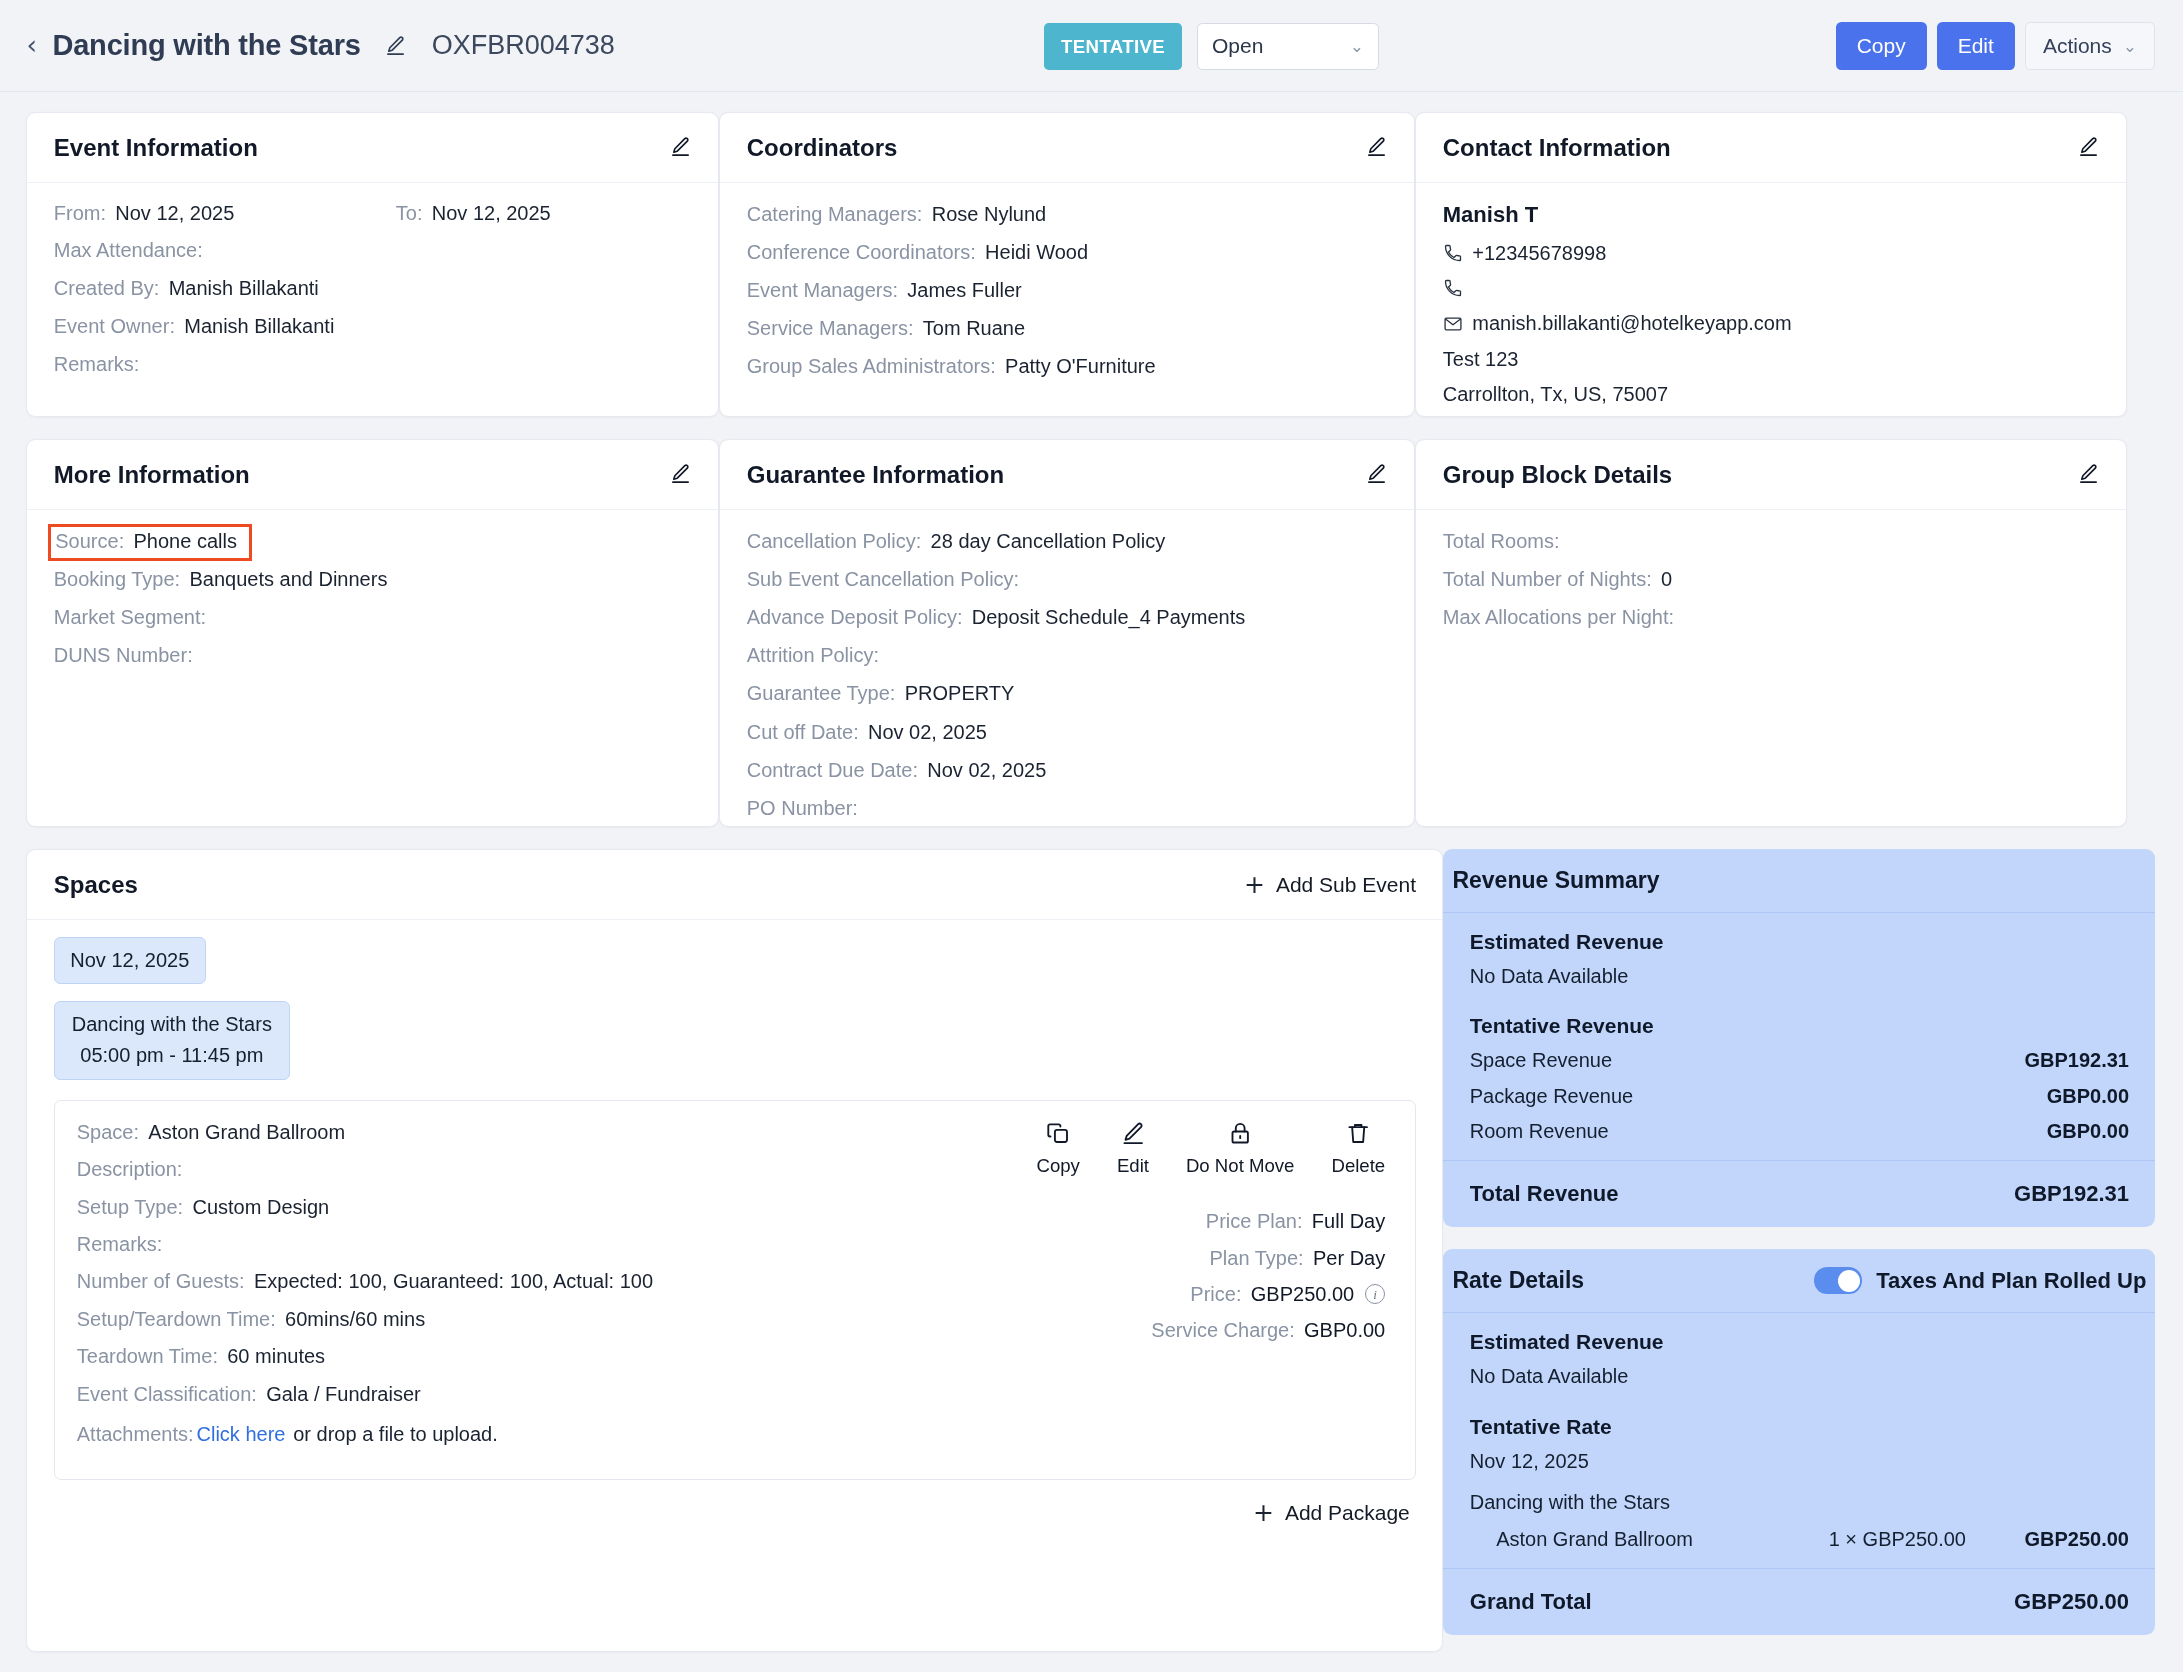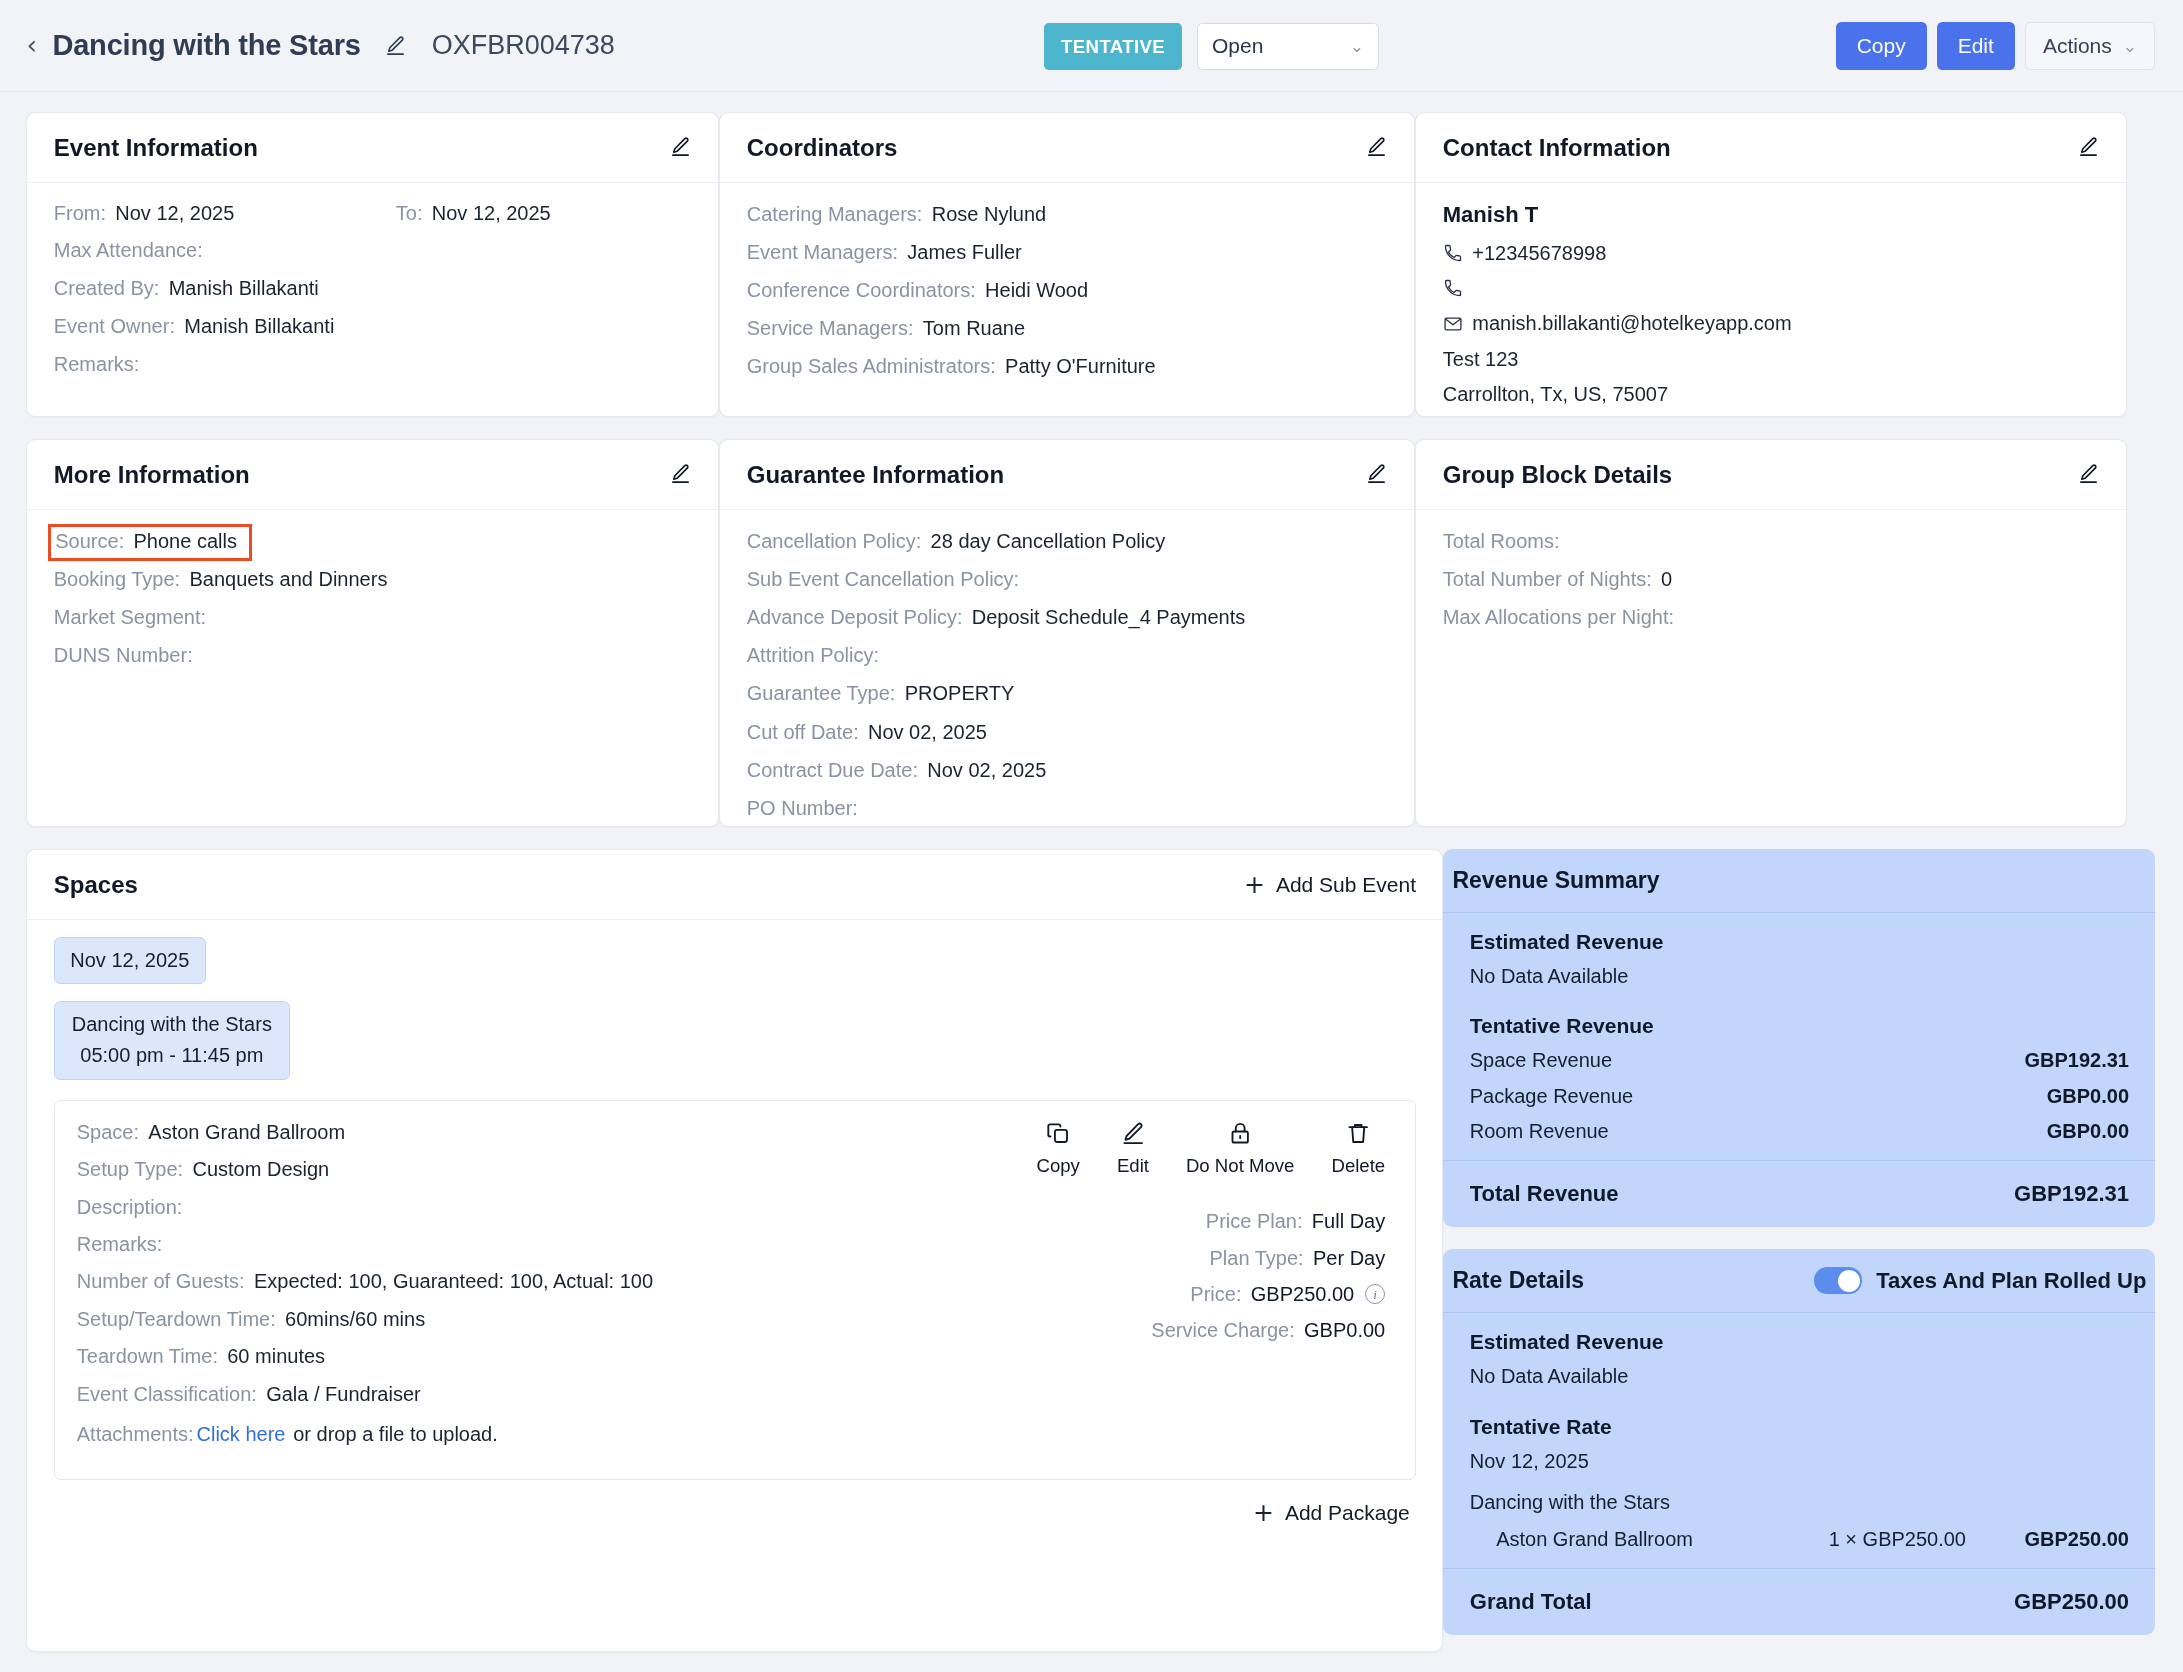--- a/index.html
+++ b/index.html
@@ -380,26 +380,26 @@
               <path d="M4 21h16"></path>
             </svg>
         </span>
       </div>
       <div class="card-body">
         <div class="fld">
           <span class="lbl">Catering Managers:</span>
           <span class="val">Rose Nylund</span>
         </div>
         <div class="fld">
+          <span class="lbl">Conference Coordinators:</span>
+          <span class="val">Heidi Wood</span>
+        </div>
+        <div class="fld">
           <span class="lbl">Event Managers:</span>
           <span class="val">James Fuller</span>
-        </div>
-        <div class="fld">
-          <span class="lbl">Conference Coordinators:</span>
-          <span class="val">Heidi Wood</span>
         </div>
         <div class="fld">
           <span class="lbl">Service Managers:</span>
           <span class="val">Tom Ruane</span>
         </div>
         <div class="fld">
           <span class="lbl">Group Sales Administrators:</span>
           <span class="val">Patty O'Furniture</span>
         </div>
       </div>
@@ -574,26 +574,26 @@
           </div>
         </div>
 
         <div class="space-panel">
           <div class="sp-left">
             <div class="fld">
               <span class="lbl">Space:</span>
               <span class="val">Aston Grand Ballroom</span>
             </div>
             <div class="fld">
+              <span class="lbl">Description:</span>
+              <span class="val"></span>
+            </div>
+            <div class="fld">
               <span class="lbl">Setup Type:</span>
               <span class="val">Custom Design</span>
-            </div>
-            <div class="fld">
-              <span class="lbl">Description:</span>
-              <span class="val"></span>
             </div>
             <div class="fld">
               <span class="lbl">Remarks:</span>
               <span class="val"></span>
             </div>
             <div class="fld">
               <span class="lbl">Number of Guests:</span>
               <span class="val">Expected: 100, Guaranteed: 100, Actual: 100</span>
             </div>
             <div class="fld">

